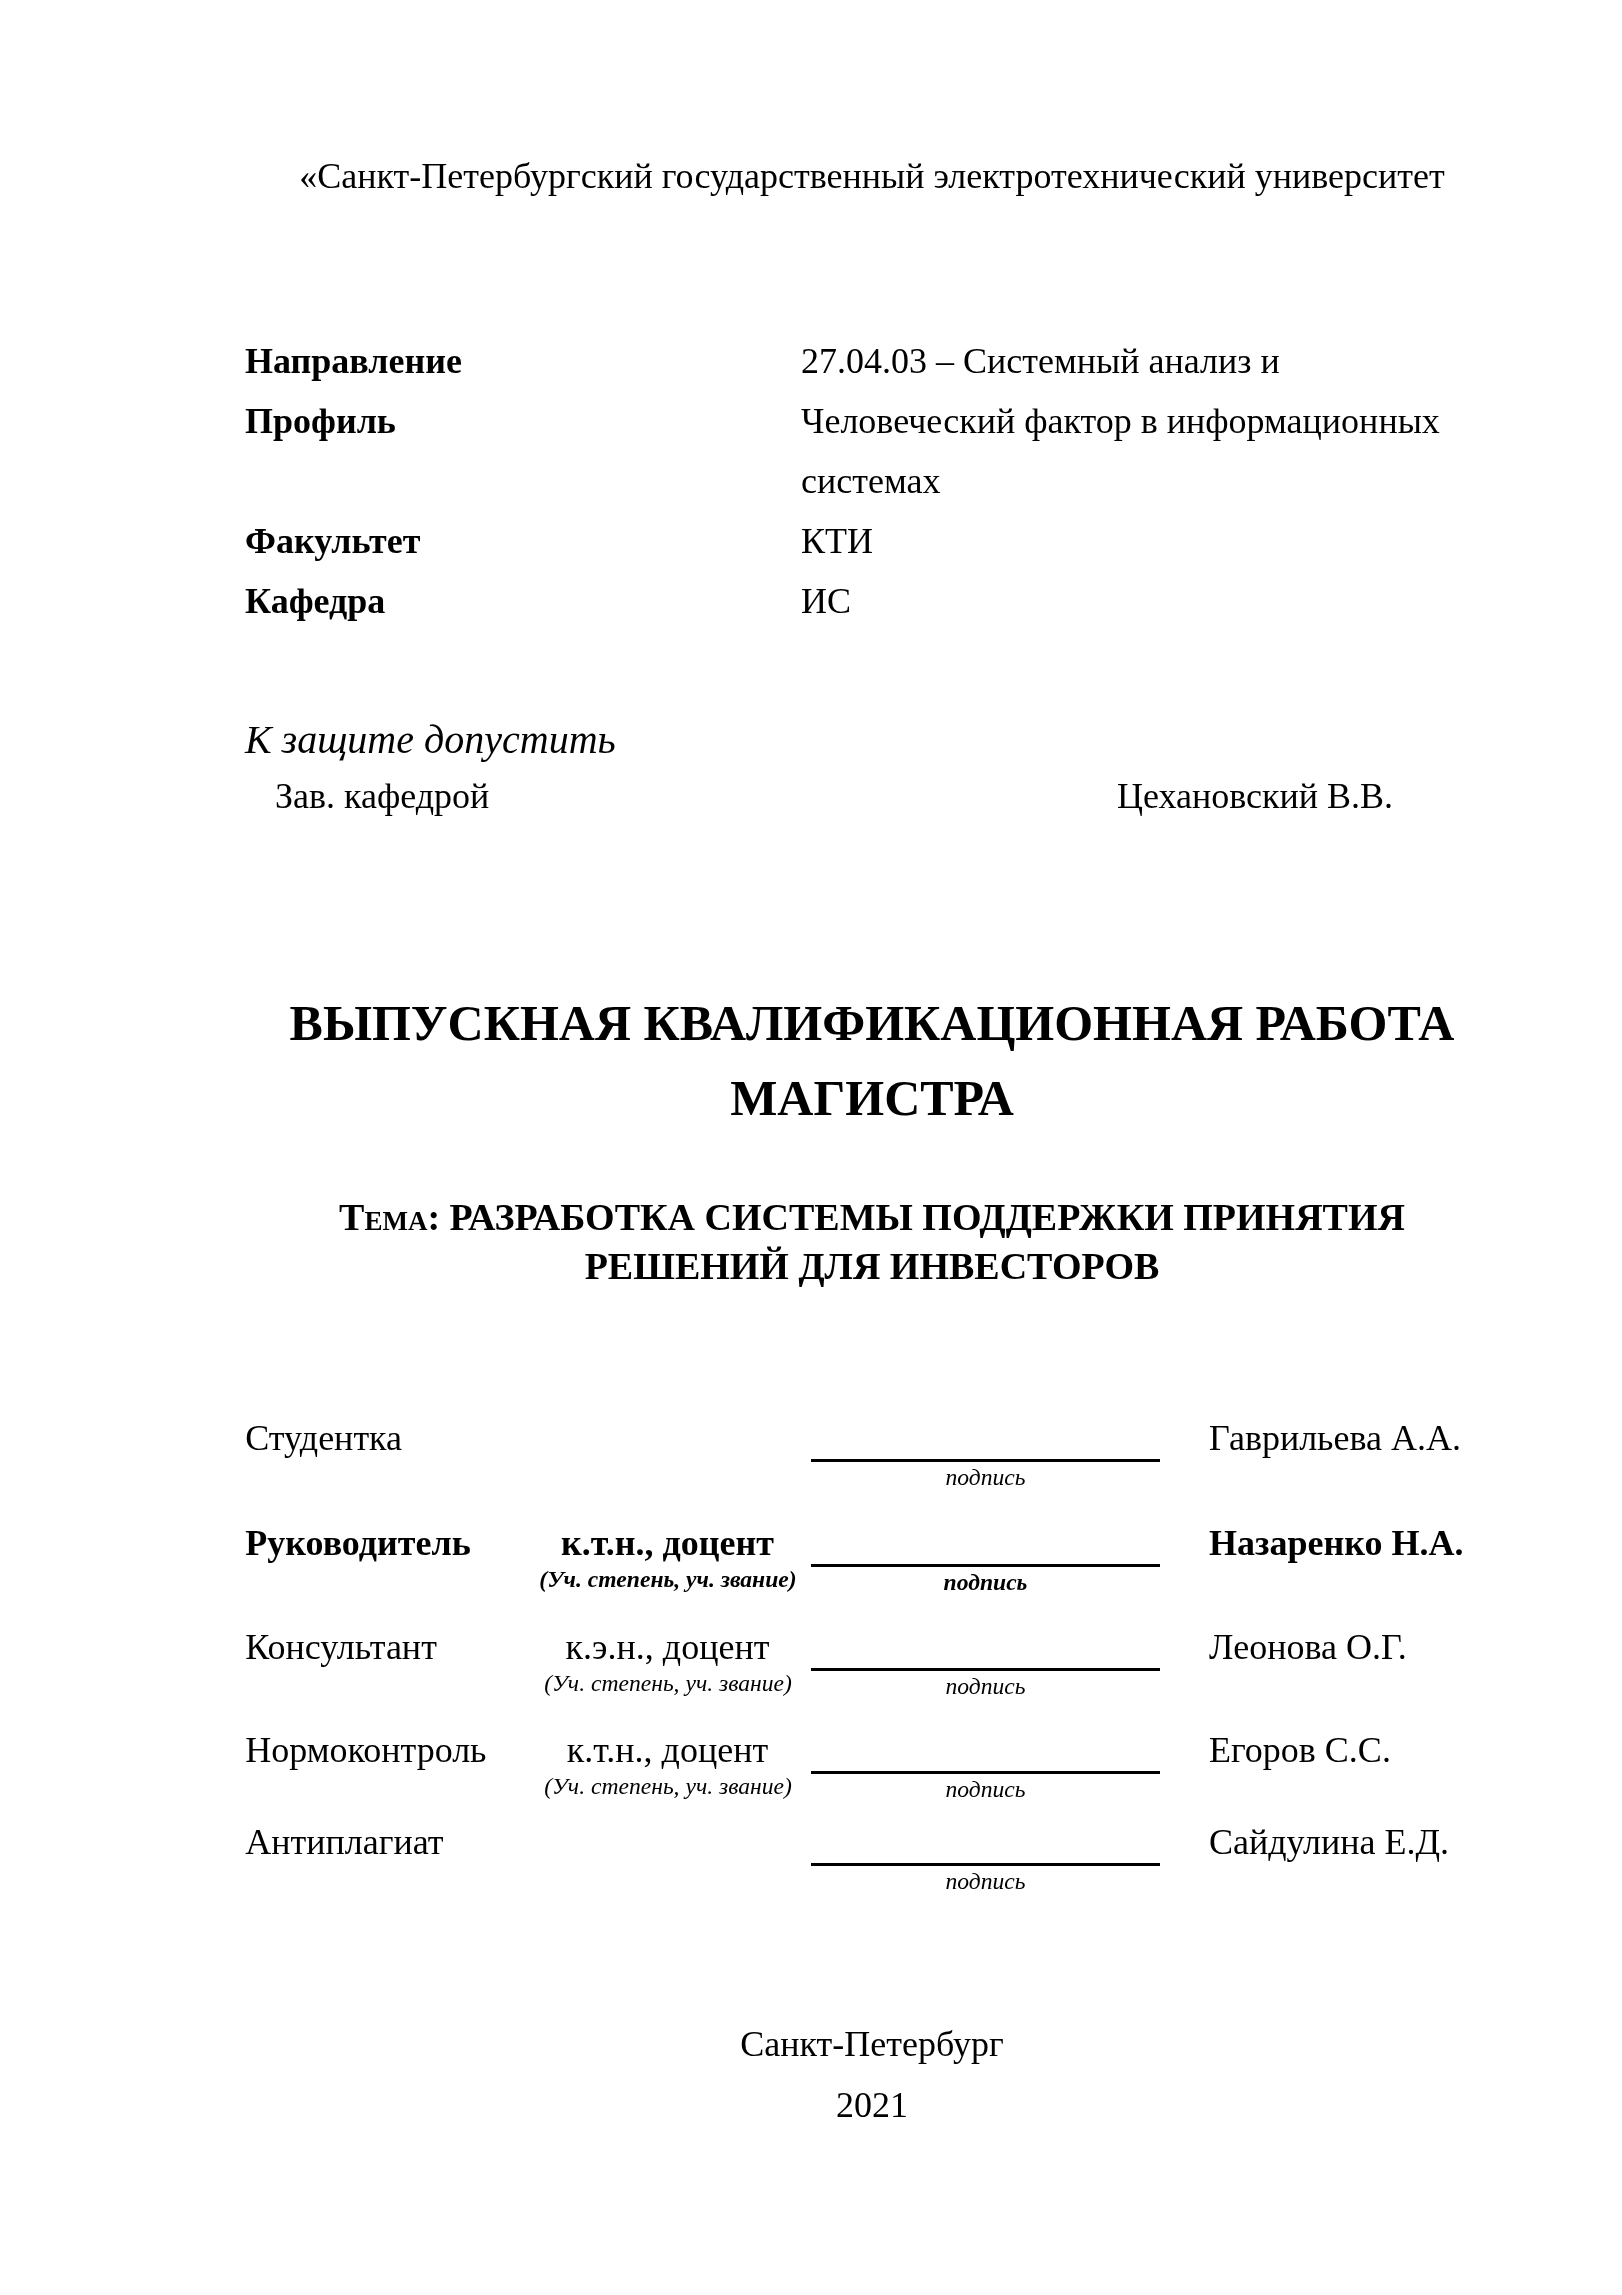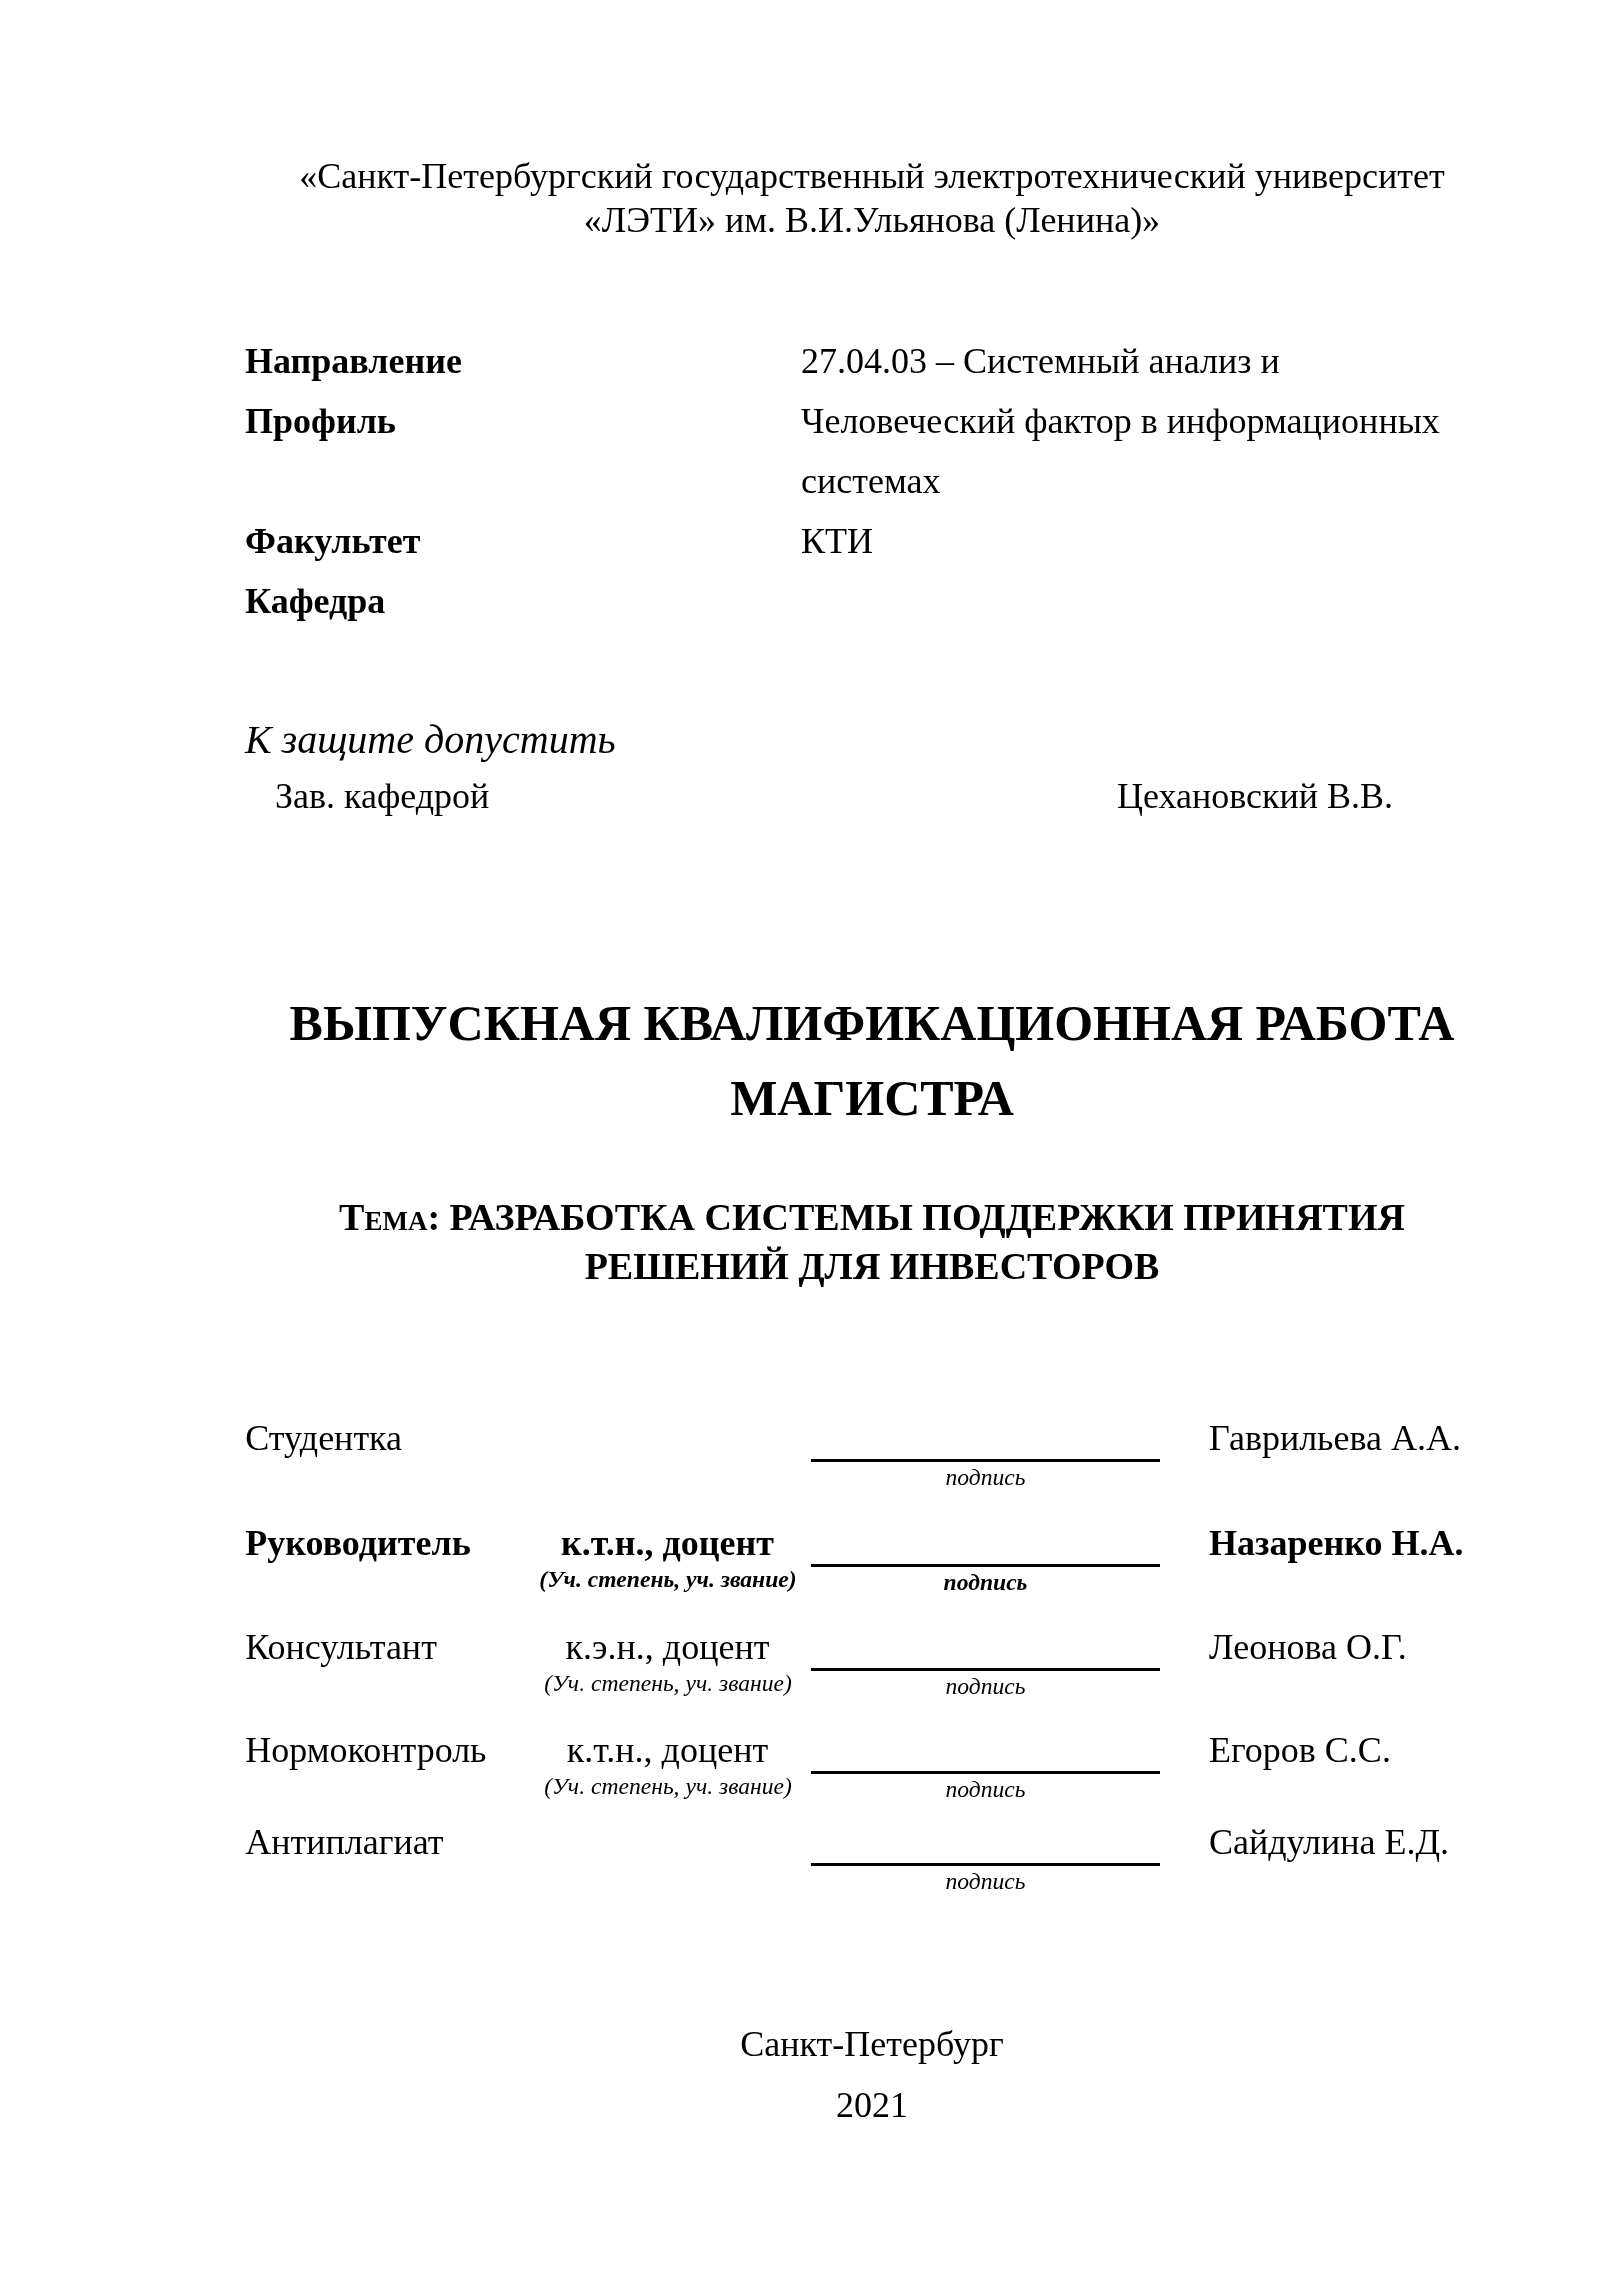--- a/index.html
+++ b/index.html
@@ -180,21 +180,20 @@
     line-height: 61px;
   }
 </style>
 </head>
 <body>
 
 <div class="page">
 
   <div class="header">
     <div>«Санкт-Петербургский государственный электротехнический университет</div>
-    <div>«ЛЭТИ» им. В.И.Ульянова (Ленина)»</div>
   </div>
 
   <div class="fields">
     <div class="field-line">
       <div class="field-label">Направление</div>
       <div class="field-value">27.04.03 – Системный анализ и</div>
     </div>
     <div class="field-line">
       <div class="field-label">Профиль</div>
       <div class="field-value">Человеческий фактор в информационных</div>
@@ -202,20 +201,21 @@
     <div class="field-line">
       <div class="field-label"></div>
       <div class="field-value">системах</div>
     </div>
     <div class="field-line">
       <div class="field-label">Факультет</div>
       <div class="field-value">КТИ</div>
     </div>
     <div class="field-line">
       <div class="field-label">Кафедра</div>
+      <div class="field-value">ИС</div>
     </div>
   </div>
 
   <div class="admission">К защите допустить</div>
   <div class="approval-row">
     <span>Зав. кафедрой</span>
     <span class="approval-name">Цехановский В.В.</span>
   </div>
 
   <div class="title">

